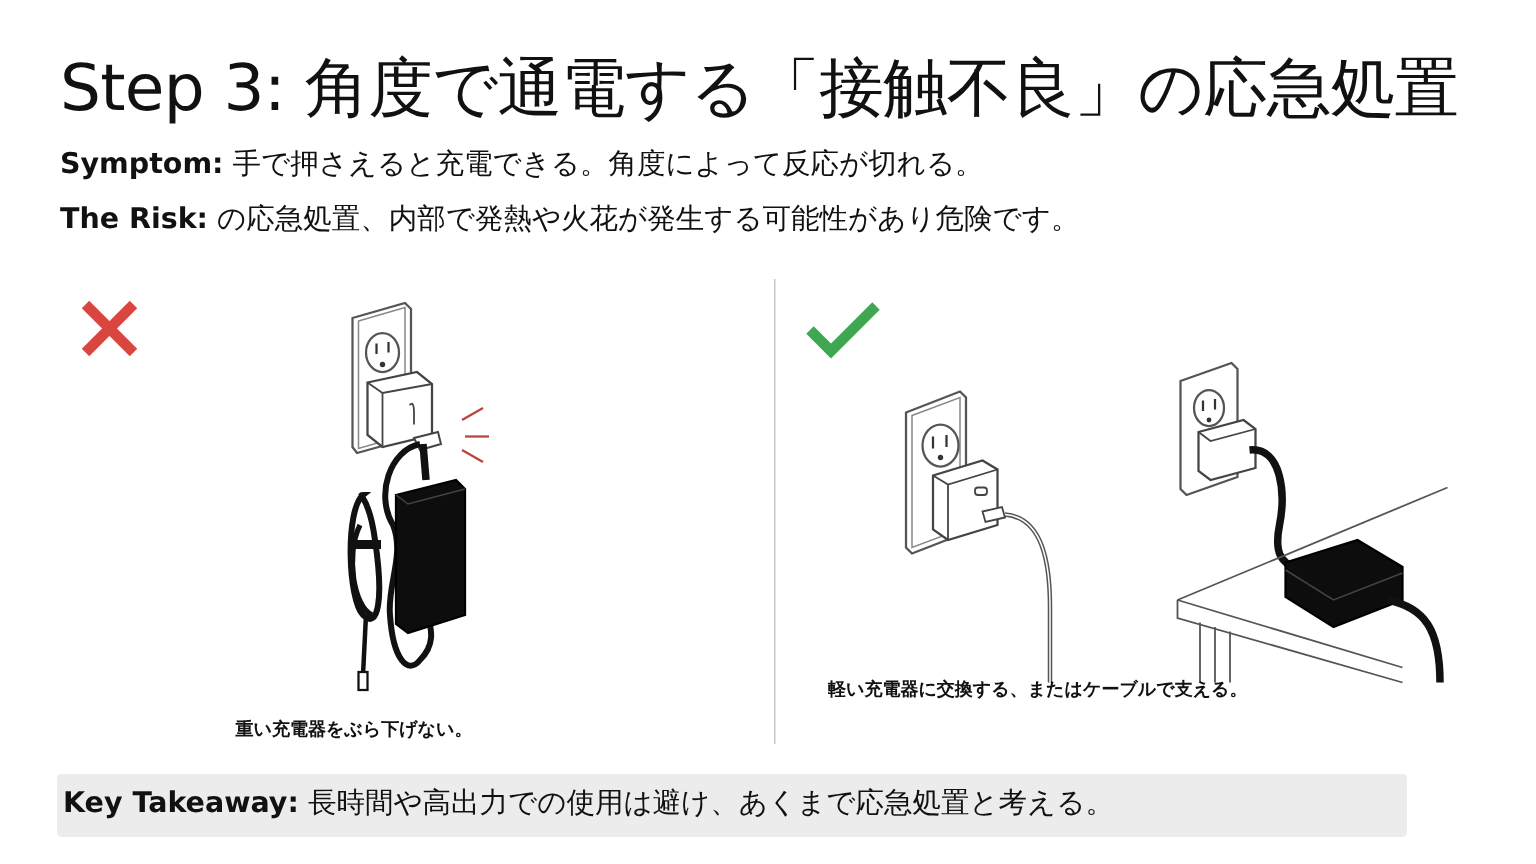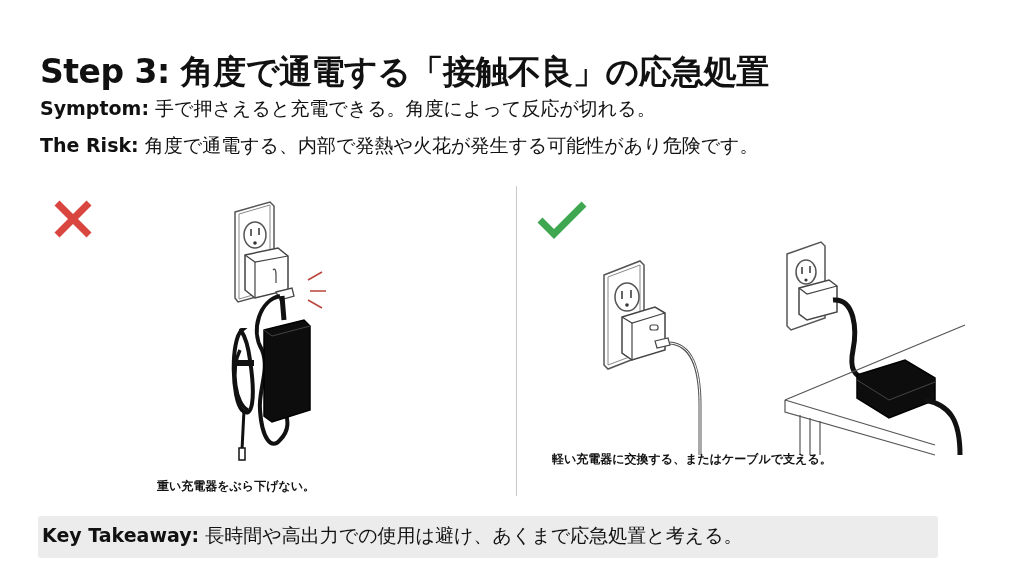--- a/index.html
+++ b/index.html
@@ -1,18 +1,18 @@
 <!DOCTYPE html>
 <html><head>
 <meta charset="utf-8">
 <style>
   html, body { margin: 0; padding: 0; }
   body { width: 1024px; height: 576px; background: #ffffff; position: relative; overflow: hidden;
     font-family: "DejaVu Sans", "Liberation Sans", sans-serif; color: #111; }
-  .title { position: absolute; left: 40px; top: 30px; font-size: 33px; font-weight: bold; letter-spacing: -0.5px; white-space: nowrap; margin-top: 20px; }
+  .title { position: absolute; left: 40px; top: 30px; font-size: 43px; font-weight: normal; letter-spacing: -0.5px; white-space: nowrap; }
   .line { position: absolute; left: 40px; font-size: 19px; white-space: nowrap; }
   .line b { font-weight: bold; }
   .symptom { top: 96px; }
   .risk { top: 133px; }
   .divider { position: absolute; left: 516px; top: 186px; width: 1px; height: 310px; background: #c8c8c8; }
   .icon { position: absolute; }
   .caption { position: absolute; font-size: 12px; font-weight: bold; white-space: nowrap; }
   .takeaway { position: absolute; left: 38px; top: 516px; height: 42px; width: 896px; background: #ececec; border-radius: 3px;
     font-size: 19px; line-height: 38px; padding-left: 4px; white-space: nowrap; }
   .takeaway b { font-weight: bold; }
@@ -20,21 +20,21 @@
 </style>
 </head>
 <body>
 
 <div class="title">Step 3: 角度で通電する「接触不良」の応急処置</div>
 
 <div class="line symptom">
   <b>Symptom:</b><span> 手で押さえると充電できる。角度によって反応が切れる。</span>
 </div>
 <div class="line risk">
-  <b>The Risk:</b><span> 角度で通電する、内部で発熱や火花が発生する可能性があり危険です。</span>
+  <b>The Risk:</b><span> の応急処置、内部で発熱や火花が発生する可能性があり危険です。</span>
 </div>
 
 <div>
   <svg class="icon" style="left:52px;top:198px" width="42" height="42" viewBox="0 0 42 42">
     <line x1="5" y1="5" x2="37" y2="37" stroke="#d9463f" stroke-width="7"></line>
     <line x1="37" y1="5" x2="5" y2="37" stroke="#d9463f" stroke-width="7"></line>
   </svg>
 
   <svg style="left:200px;top:200px" width="160" height="270" viewBox="0 0 160 270">
 

